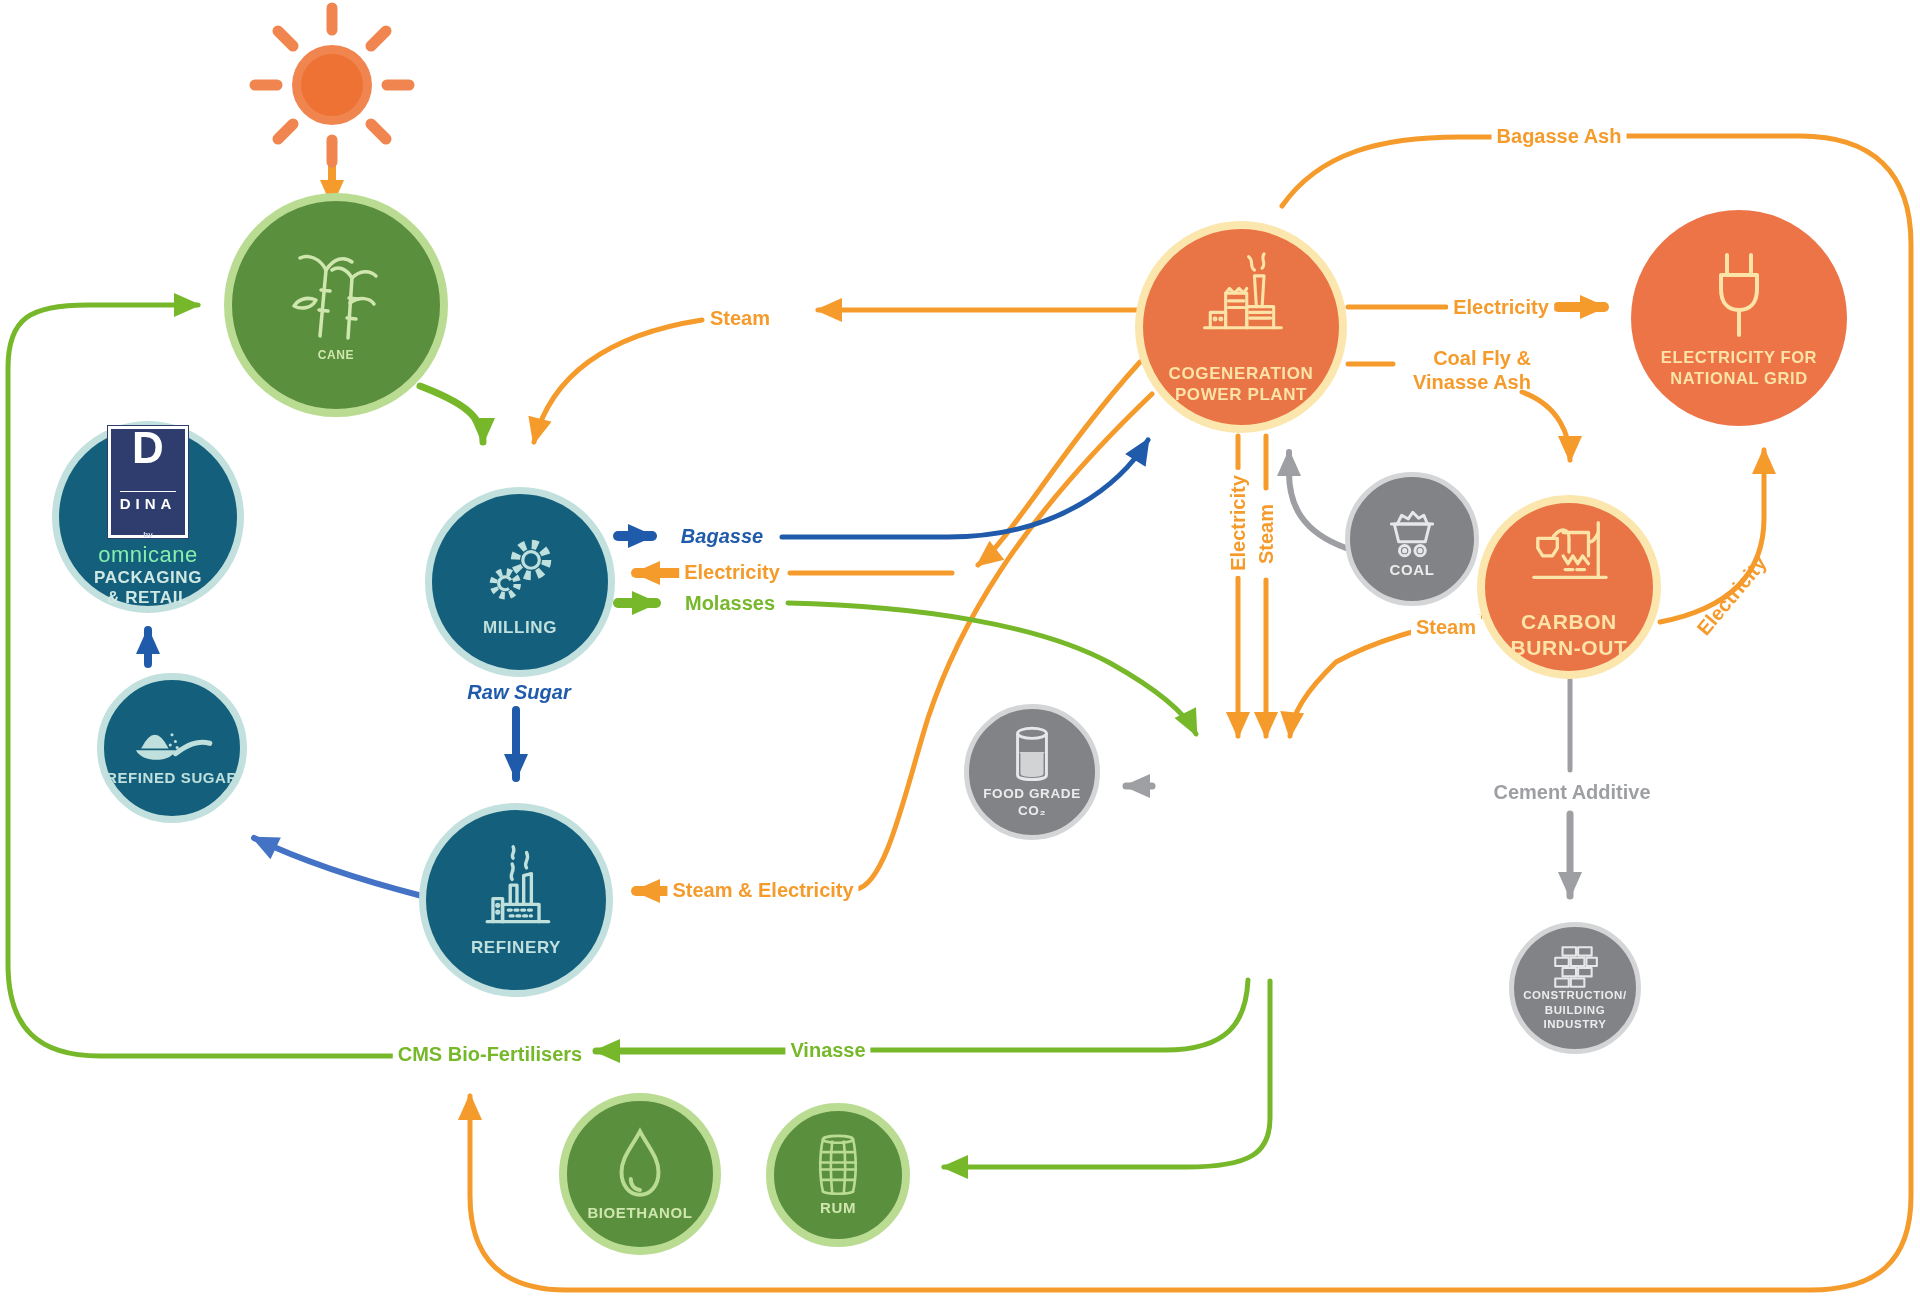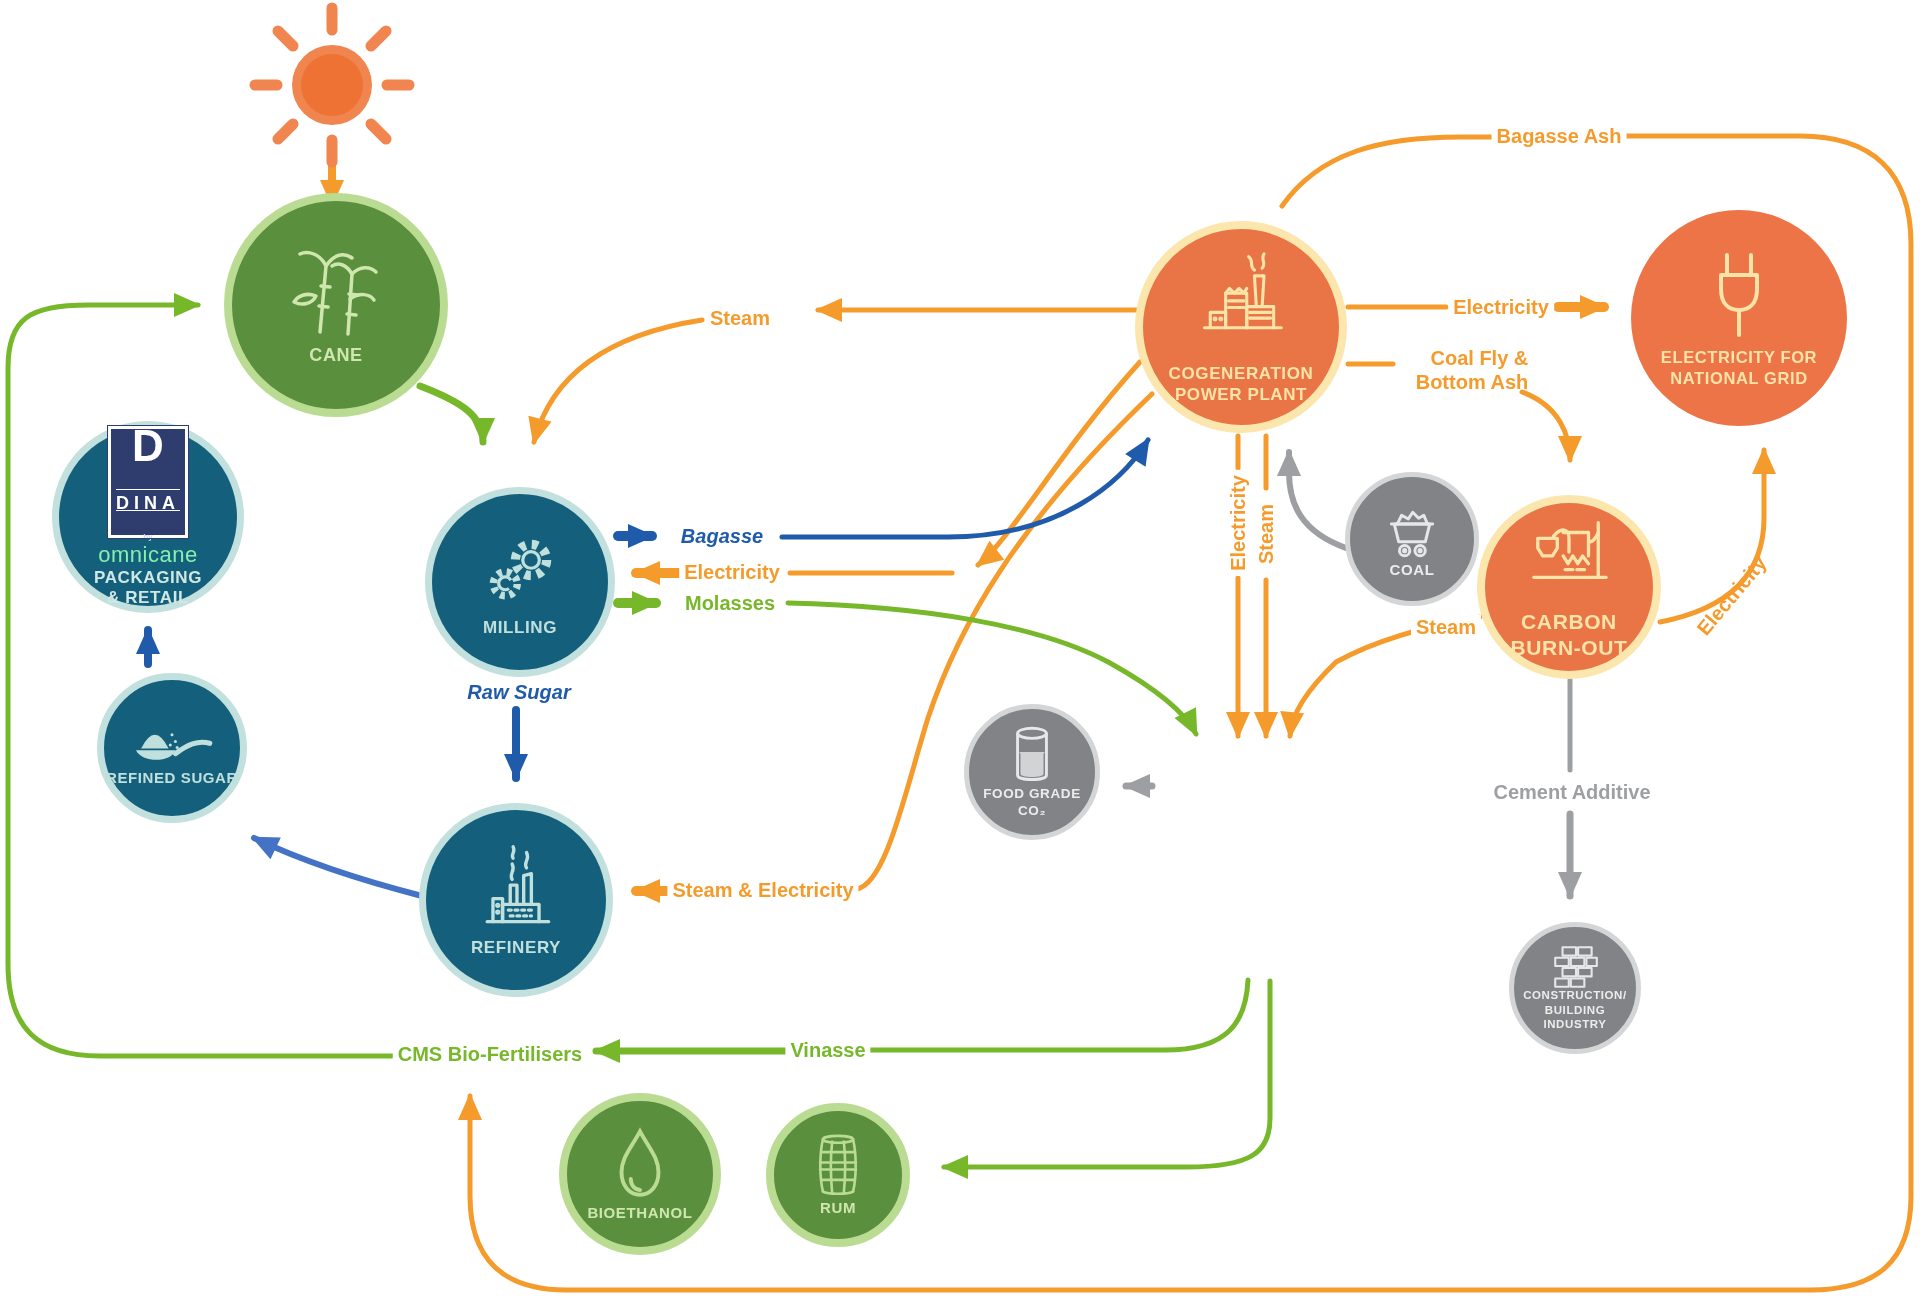--- a/index.html
+++ b/index.html
@@ -22,21 +22,21 @@
   .flabel.green-t{color:#76b82a;}
   .flabel.blue-t{color:#1f5baa;font-style:italic;}
   .flabel.gray-t{color:#9d9fa2;}
   .rot90{transform:translate(-50%,-50%) rotate(-90deg);}
   .rot50{transform:translate(-50%,-50%) rotate(-50deg);}
   .two-line{text-align:right;line-height:1.2;}
   
   .dina-box{background:#2e3d6e;border:3px solid #ffffff;outline:1px solid #2e3d6e;width:74px;height:106px;
             display:flex;flex-direction:column;align-items:center;justify-content:center;color:#fff;}
   .dina-d{font-size:44px;line-height:1;font-weight:bold;}
-  .dina-name{font-size:18px;letter-spacing:5px;margin-top:21px;border-top:1px solid #fff;padding-top:3px;text-decoration:underline;}
+  .dina-name{font-size:15px;letter-spacing:5px;margin-top:21px;border-top:1px solid #fff;padding-top:3px;}
   .dina-by{font-size:8px;color:#cfd6ea;margin-top:18px;}
   .dina-brand{font-size:22px;font-weight:normal;color:#86efac;margin-top:4px;letter-spacing:.5px;}
   .dina-pack{font-size:17px;color:#cfe8e4;line-height:1.15;letter-spacing:.6px;}
 </style>
 </head>
 <body>
 
 <div id="canvas">
 
   <svg class="layer" width="1920" height="1297" viewBox="0 0 1920 1297">
@@ -123,42 +123,42 @@
   <div class="flabel orange-t" style="left:740px;top:318px">Steam</div>
   <div class="flabel blue-t" style="left:722px;top:536px">Bagasse</div>
   <div class="flabel orange-tw" style="left:732px;top:572px">Electricity</div>
   <div class="flabel green-t" style="left:730px;top:603px">Molasses</div>
   <div class="flabel blue-t" style="left:519px;top:692px">Raw Sugar</div>
   <div class="flabel orange-tw" style="left:763px;top:890px">Steam &amp; Electricity</div>
   <div class="flabel orange-tw" style="left:1501px;top:307px">Electricity</div>
   <div class="flabel orange-tw" style="left:1559px;top:136px">Bagasse Ash</div>
   <div class="flabel orange-t two-line" style="left:1472px;top:370px">
     <div>Coal Fly &amp;</div>
-    <div>Bottom Ash</div>
+    <div>Vinasse Ash</div>
   </div>
   <div class="flabel orange-tw rot90" style="left:1238px;top:523px">Electricity</div>
   <div class="flabel orange-tw rot90" style="left:1266px;top:534px">Steam</div>
   <div class="flabel orange-tw" style="left:1446px;top:627px">Steam</div>
   <div class="flabel orange-t rot50" style="left:1732px;top:596px">Electricity</div>
   <div class="flabel gray-t" style="left:1572px;top:792px">Cement Additive</div>
   <div class="flabel green-t" style="left:490px;top:1054px">CMS Bio-Fertilisers</div>
   <div class="flabel green-t" style="left:828px;top:1050px">Vinasse</div>
 
   <div class="node green" style="left:224px;top:193px;width:224px;height:224px">
     <svg class="icon" width="110" height="100" viewBox="0 0 100 100" fill="none" stroke="#cfe6ae" stroke-width="3.5" stroke-linecap="round" stroke-linejoin="round">
       <path d="M40,22 C34,10 22,6 14,10"></path>
       <path d="M40,22 C48,10 58,8 66,14"></path>
       <path d="M40,22 L34,88 M35,42 l9,1 M33,62 l9,1"></path>
       <path d="M66,30 C74,22 84,22 90,28"></path>
       <path d="M66,30 C60,20 52,18 46,22"></path>
       <path d="M66,30 L62,90 M63,50 l9,1 M61,70 l9,1"></path>
       <path d="M64,55 C74,48 84,50 88,56"></path>
       <path d="M30,52 C20,48 12,52 8,58 C16,62 26,60 30,52 Z"></path>
     </svg>
-    <div class="nlabel" style="font-size:18px">CANE</div>
+    <div class="nlabel" style="font-size:12px">CANE</div>
   </div>
 
   <div class="node teal" style="left:52px;top:421px;width:192px;height:192px">
     <div class="dina-box">
       <div class="dina-d">D</div>
       <div class="dina-name">DINA</div>
       <div class="dina-by">by</div>
     </div>
     <div class="dina-brand">omnicane</div>
     <div class="dina-pack">

